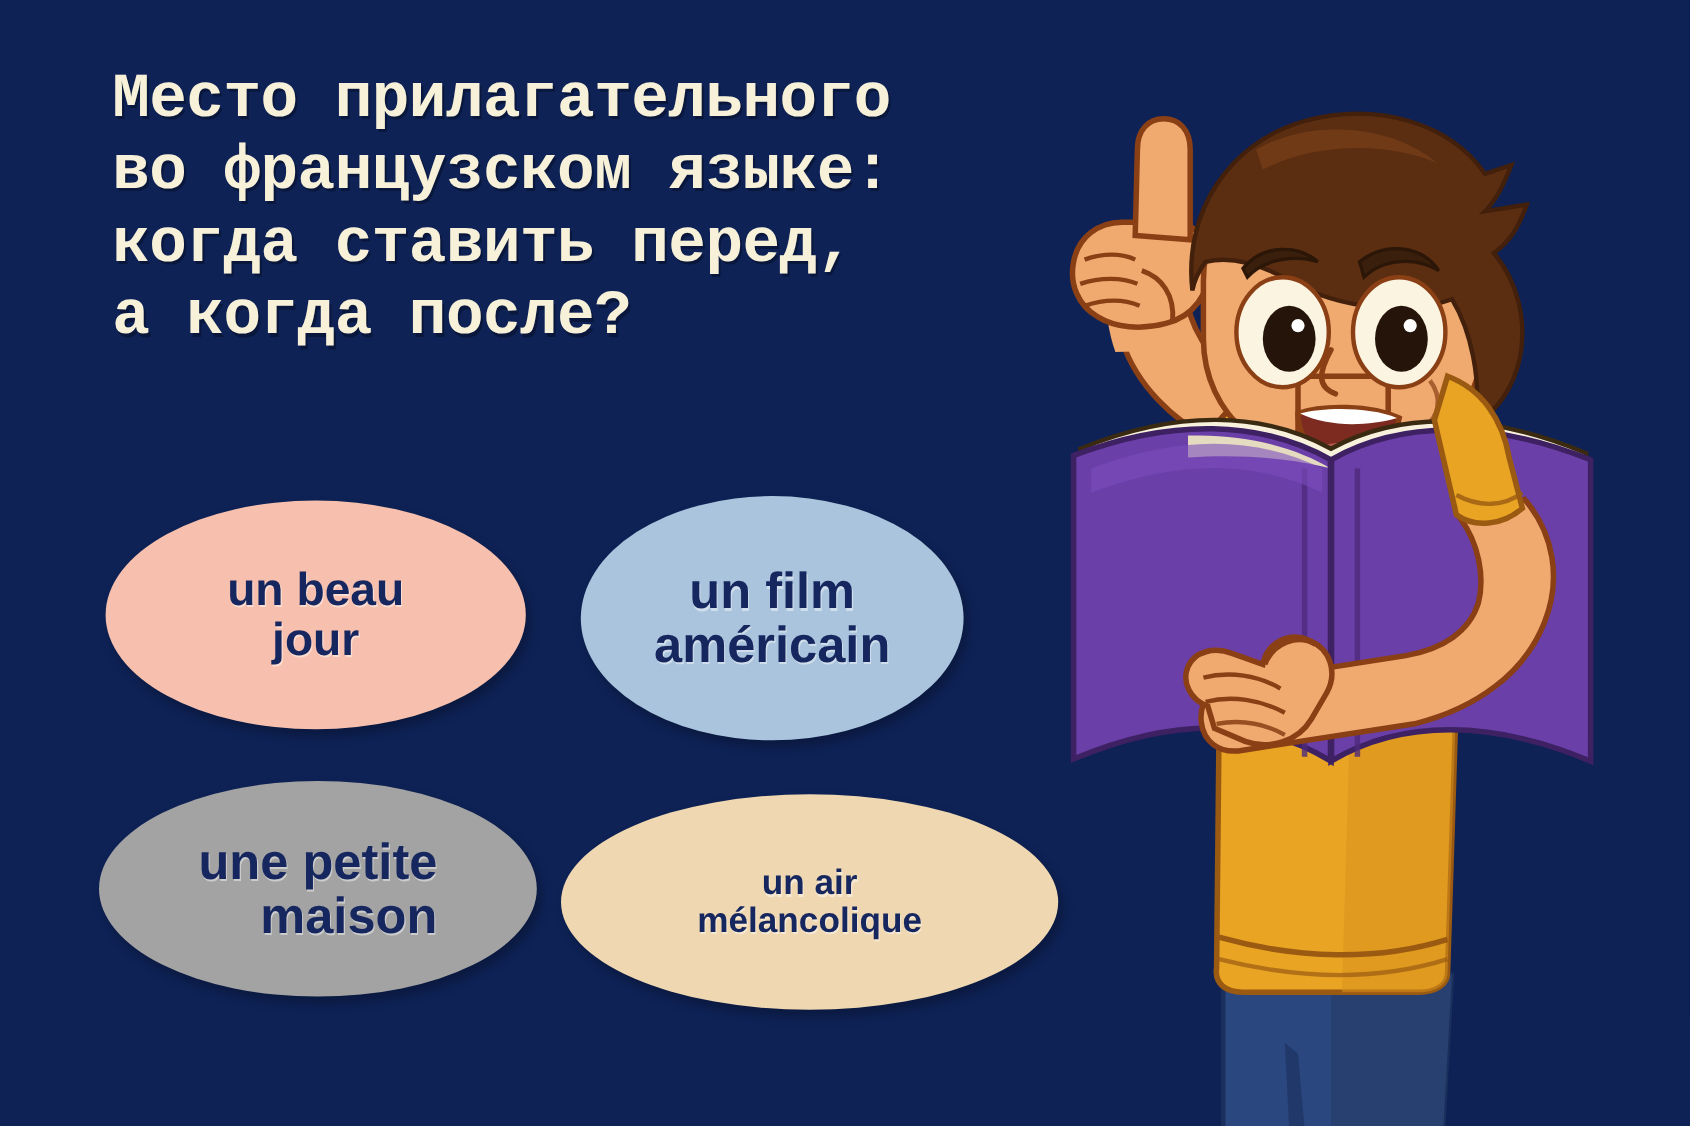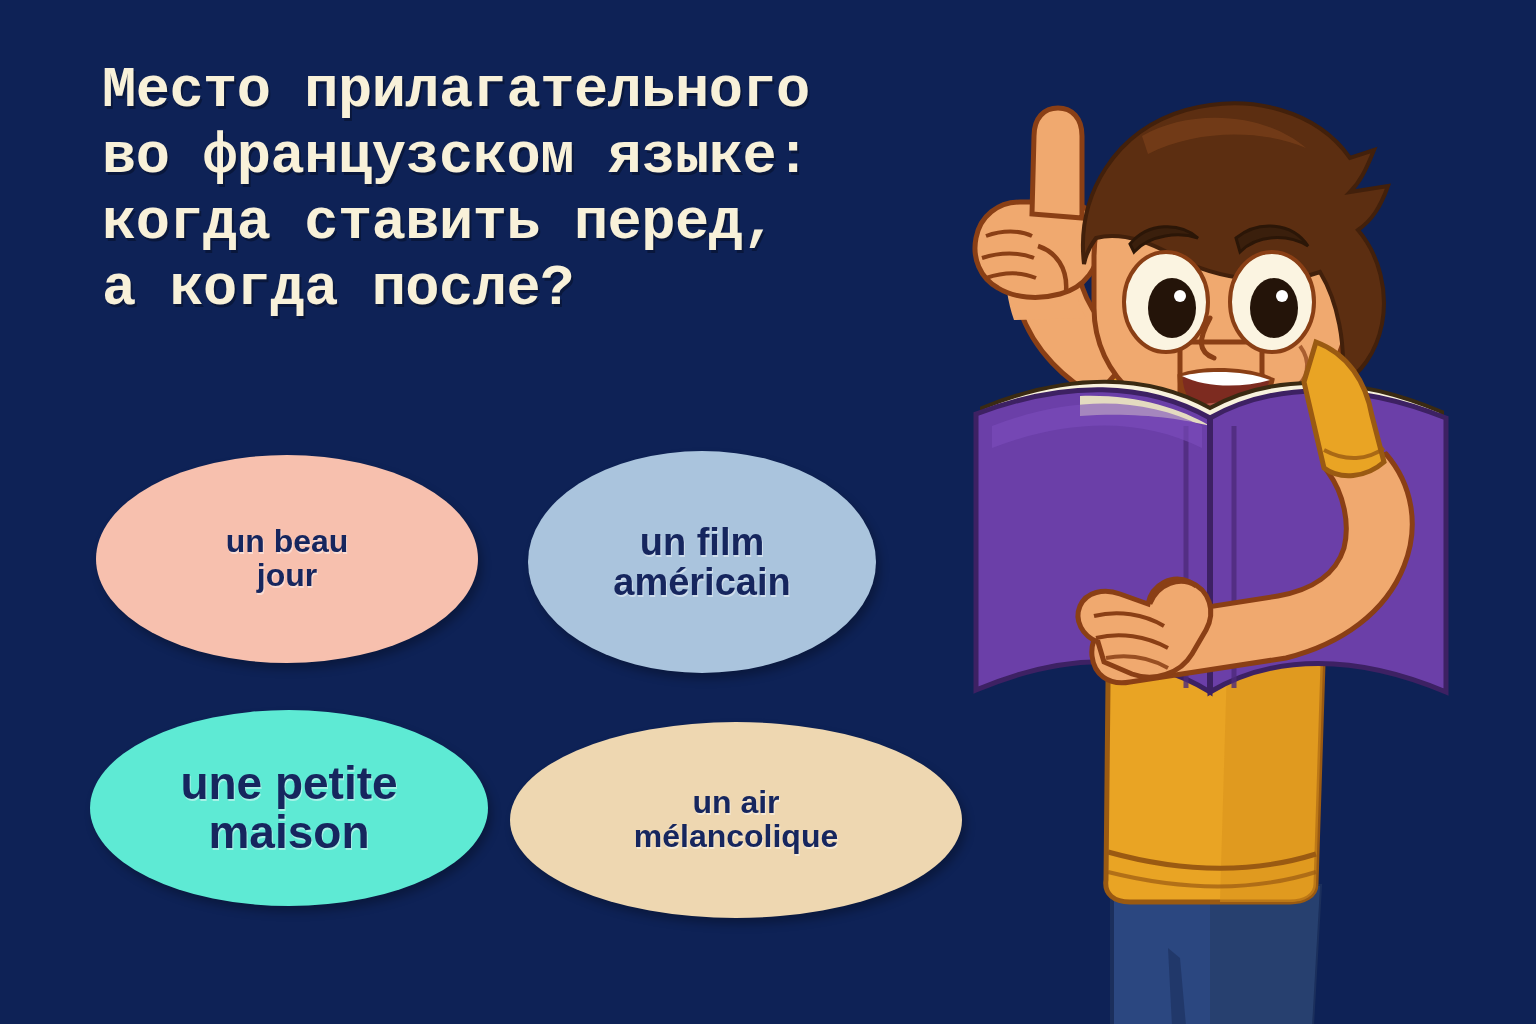--- a/index.html
+++ b/index.html
@@ -52,33 +52,34 @@
   .bubble span {
     display: block;
     text-shadow: 1px 2px 0 rgba(255,255,255,0.45);
     white-space: pre-line;
   }
 
   #bubble-beau-jour {
     left: 96px;  top: 455px;
     width: 382px; height: 208px;
     background: #f7c0ae;
-    font-size: 32px;
+    font-size: 42px;
   }
   #bubble-film-americain {
     left: 528px; top: 451px;
     width: 348px; height: 222px;
     background: #aac4dd;
-    font-size: 38px;
+    font-size: 46px;
   }
   #bubble-petite-maison {
     left: 90px;  top: 710px;
     width: 398px; height: 196px;
-    background: #5eead4;
+    background: #a3a3a3;
     font-size: 46px;
+    text-align: right;
   }
   #bubble-air-melancolique {
     left: 510px; top: 722px;
     width: 452px; height: 196px;
     background: #eed7b1;
     font-size: 32px;
   }
 
   
   #character {

